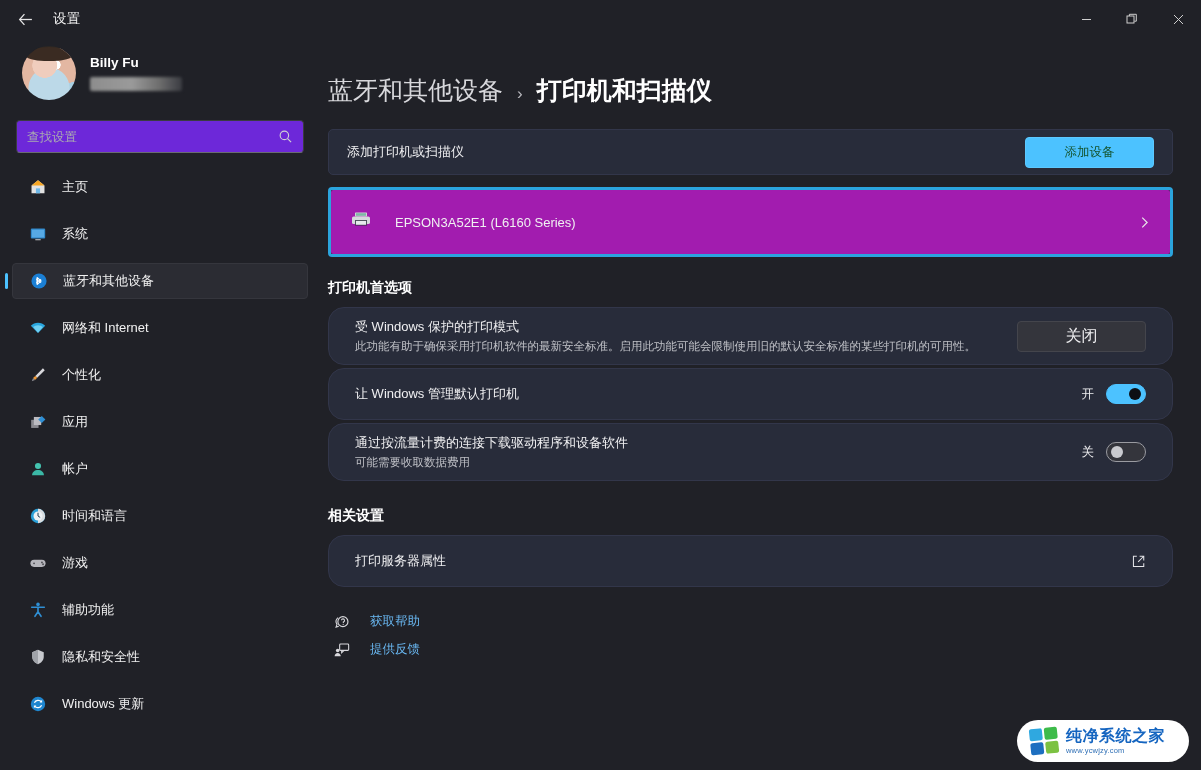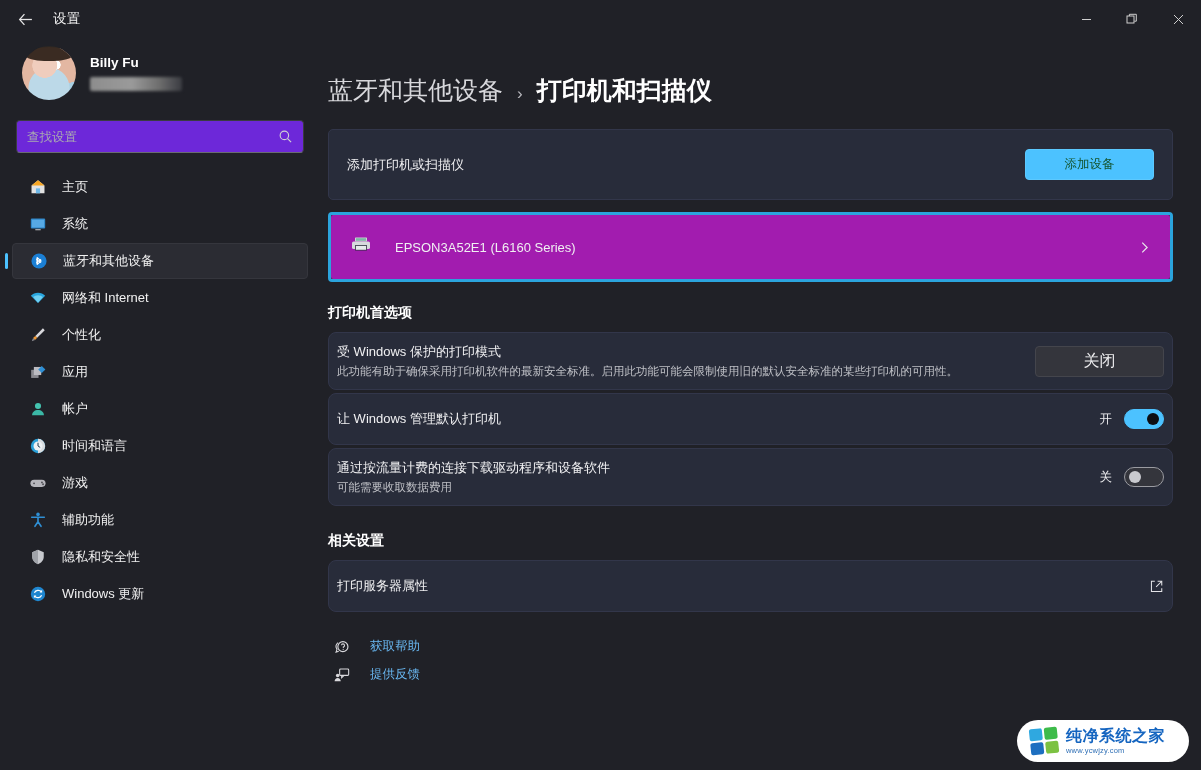--- a/index.html
+++ b/index.html
@@ -72,21 +72,21 @@
     background: #6d28d9; border: 1px solid #3a3b41; border-bottom: 1px solid #6a6b72;
     border-radius: 4px; display: flex; align-items: center; padding: 0 10px;
   }
   .searchbox input {
     flex: 1; background: transparent; border: none; outline: none;
     color: #d4d4d4; font-size: 12.5px; font-family: inherit;
   }
   .searchbox input::placeholder { color: #a9aab0; }
   .search-icon { color: #d0d0d4; display: flex; }
 
-  .nav { display: flex; flex-direction: column; gap: 1px; }
+  .nav { display: flex; flex-direction: column; gap: 11px; }
   .nav-item {
     height: 36px; display: flex; align-items: center; gap: 14px;
     padding-left: 16px; border-radius: 4px; position: relative;
     color: #f1f1f1; font-size: 13px;
   }
   .nav-item.active { background: #2b2c33; border: 1px solid #35363d; }
   .nav-item.active::before {
     content: ""; position: absolute; left: -8px; top: 50%; transform: translateY(-50%);
     width: 3px; height: 16px; border-radius: 2px; background: #4cc2ff;
   }
@@ -97,21 +97,21 @@
   .breadcrumb { display: flex; align-items: baseline; gap: 14px; padding: 36px 0 22px 0; }
   .crumb { font-size: 25px; color: #e9e9ec; }
   .crumb.dim { color: #d8d8dc; }
   .crumb-sep { color: #b9b9bf; font-size: 17px; }
   .crumb.current { font-weight: bold; color: #ffffff; }
 
   .card {
     background: #282c3a; border: 1px solid #32364a; border-radius: 5px;
     display: flex; align-items: center; padding: 0 18px;
   }
-  .card.row-add { height: 71px; justify-content: space-between; margin-bottom: 12px; }
+  .card.row-add { height: 46px; justify-content: space-between; margin-bottom: 12px; }
   .card-label { font-size: 13px; color: #f0f0f2; }
   .card-sub { font-size: 11.5px; color: #bfc0c6; margin-top: 3px; line-height: 1.35; }
 
   .btn-accent {
     background: #4cc2ff; color: #14532d; border: 1px solid #5cc9ff; border-radius: 4px;
     height: 31px; min-width: 129px; font-size: 12.5px; font-family: inherit;
     display: flex; align-items: center; justify-content: center;
   }
   .btn-secondary {
     background: #34353c; color: #f0f0f2; border: 1px solid #44454c; border-radius: 4px;
@@ -121,23 +121,23 @@
 
   .highlight-wrap { border: 3px solid #2ba4dd; border-radius: 4px; margin-bottom: 22px; }
   .printer-row { height: 64px; border: none; border-radius: 2px; background: #a21caf; justify-content: space-between; }
   .printer-left { display: flex; align-items: center; gap: 22px; }
   .chev { color: #e8e8ea; display: flex; }
 
   .section-title { font-size: 14px; font-weight: bold; color: #ffffff; margin: 0 0 10px 0; }
 
   .stack { display: flex; flex-direction: column; gap: 3px; margin-bottom: 26px; }
   .setting-row {
-    background: #282c3a; border: 1px solid #32364a; border-radius: 8px;
+    background: #282c3a; border: 1px solid #32364a; border-radius: 16px;
     min-height: 52px; display: flex; align-items: center; justify-content: space-between;
-    padding: 9px 8px;
+    padding: 9px 26px;
   }
   .setting-row.tall { min-height: 58px; }
   .setting-text { padding-right: 26px; }
 
   .toggle-wrap { display: flex; align-items: center; gap: 12px; }
   .toggle-state { font-size: 12.5px; color: #eeeef0; }
   .toggle {
     width: 40px; height: 20px; border-radius: 10px; position: relative;
     background: #4cc2ff; border: 1px solid #4cc2ff;
   }

